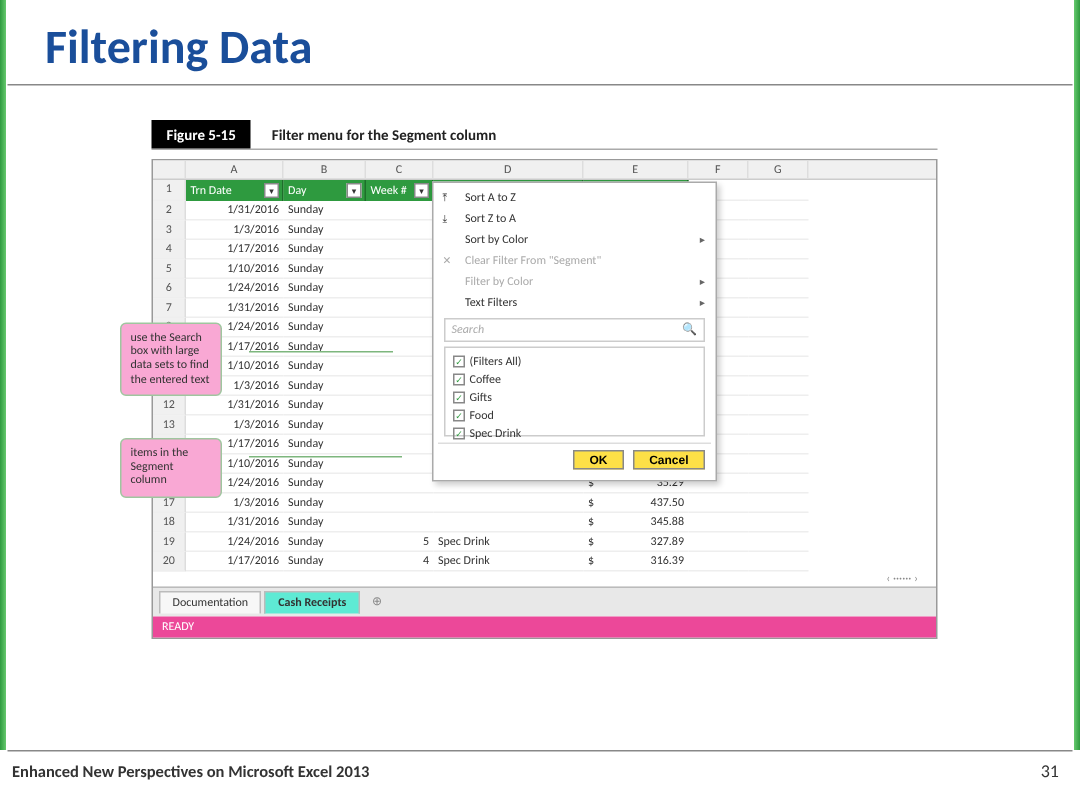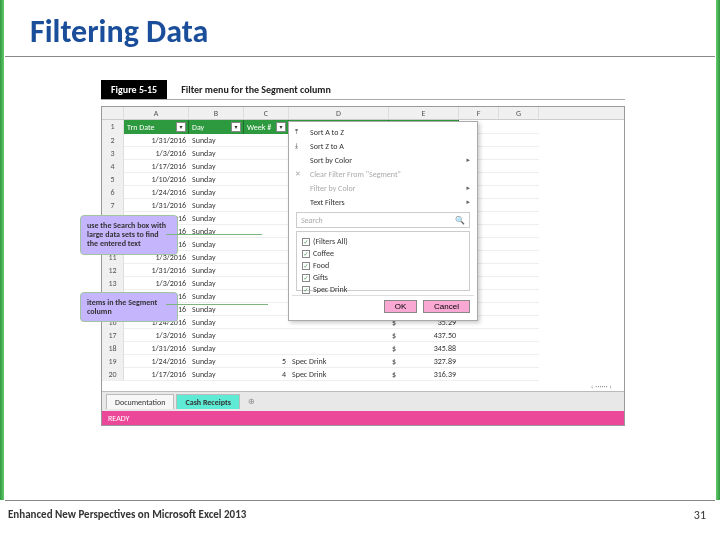--- a/index.html
+++ b/index.html
@@ -26,28 +26,28 @@
   .filter-menu .mi { padding: 2px 4px 2px 18px; position: relative; color: #333; }
   .filter-menu .mi.disabled { color: #aaa; }
   .filter-menu .mi .ic { position: absolute; left: 3px; top: 2px; width: 10px; height: 10px; font-size: 7px; }
   .filter-menu .mi .arrow { position: absolute; right: 4px; top: 2px; font-size: 7px; color: #666; }
   .filter-menu .search-box { margin: 3px 4px; border: 1px solid #ccc; padding: 2px 4px; color: #aaa; font-style: italic; position: relative; }
   .filter-menu .search-box .mag { position: absolute; right: 4px; top: 2px; color: #888; font-style: normal; }
   .filter-menu .check-list { margin: 2px 4px 4px 4px; border: 1px solid #ccc; padding: 3px; max-height: 60px; }
   .filter-menu .check-list .ci { padding: 1px 0 1px 2px; }
   .filter-menu .check-list .ci .cb { display: inline-block; width: 8px; height: 8px; border: 1px solid #888; margin-right: 3px; font-size: 6px; line-height: 6px; text-align: center; color: #2e9a3f; vertical-align: middle; }
   .filter-menu .btns { text-align: right; padding: 4px; border-top: 1px solid #ddd; }
-  .filter-menu .btns button { font-size: 8px; padding: 1px 10px; margin-left: 4px; border: 1px solid #888; background: #f9a8d4; }
+  .filter-menu .btns button { font-size: 8px; padding: 1px 10px; margin-left: 4px; border: 1px solid #888; background: #fde047; font-weight: bold; }
   .sheet-tabs { display: flex; background: #e8e8e8; border-top: 1px solid #bbb; padding: 2px 4px; font-size: 8px; }
   .sheet-tabs .tab { padding: 2px 8px; border: 1px solid #bbb; border-bottom: none; margin-right: 2px; background: #f7f7f7; }
   .sheet-tabs .tab.active { background: #5eead4; font-weight: bold; }
   .sheet-tabs .add { padding: 2px 6px; color: #888; }
   .status-bar { background: #ec4899; color: #fff; font-size: 8px; padding: 2px 6px; }
   .scroll-hint { text-align: right; padding-right: 12px; font-size: 8px; color: #888; }
-  .callout { position: absolute; background: #c4b5fd; border: 1px solid #9fc69f; border-radius: 4px; font-size: 8px; padding: 5px 6px; width: 98px; color: #333; line-height: 1.15; font-weight: bold; }
+  .callout { position: absolute; background: #f9a8d4; border: 1px solid #9fc69f; border-radius: 4px; font-size: 8px; padding: 5px 6px; width: 68px; color: #333; line-height: 1.15; }
   .callout-line { position: absolute; border-top: 1px solid #7db67d; z-index: 5; }
   .footer-rule { position: absolute; left: 5px; right: 5px; top: 500px; height: 1px; background: #888; }
   .footer-text { position: absolute; left: 8px; top: 508px; font-size: 11px; color: #333; font-weight: 600; }
   .page-num { position: absolute; right: 14px; top: 508px; font-size: 12px; color: #333; }
 </style>
 </head>
 <body>
 
 <div class="page-border-left"></div>
 <div class="page-border-right"></div>
@@ -338,22 +338,22 @@
       <div class="mi"><span class="ic">⤒</span><span>Sort A to Z</span></div>
       <div class="mi"><span class="ic">⤓</span><span>Sort Z to A</span></div>
       <div class="mi"><span>Sort by Color</span><span class="arrow">▸</span></div>
       <div class="mi disabled"><span class="ic">✕</span><span>Clear Filter From "Segment"</span></div>
       <div class="mi disabled"><span>Filter by Color</span><span class="arrow">▸</span></div>
       <div class="mi"><span>Text Filters</span><span class="arrow">▸</span></div>
       <div class="search-box"><span>Search</span><span class="mag">🔍</span></div>
       <div class="check-list">
         <div class="ci"><span class="cb">✓</span><span>(Filters All)</span></div>
         <div class="ci"><span class="cb">✓</span><span>Coffee</span></div>
+        <div class="ci"><span class="cb">✓</span><span>Gifts</span></div>
         <div class="ci"><span class="cb">✓</span><span>Food</span></div>
-        <div class="ci"><span class="cb">✓</span><span>Gifts</span></div>
         <div class="ci"><span class="cb">✓</span><span>Spec Drink</span></div>
       </div>
       <div class="btns">
         <button>OK</button>
         <button>Cancel</button>
       </div>
     </div>
 
     <div class="scroll-hint">‹ ······ ›</div>
     <div class="sheet-tabs">

